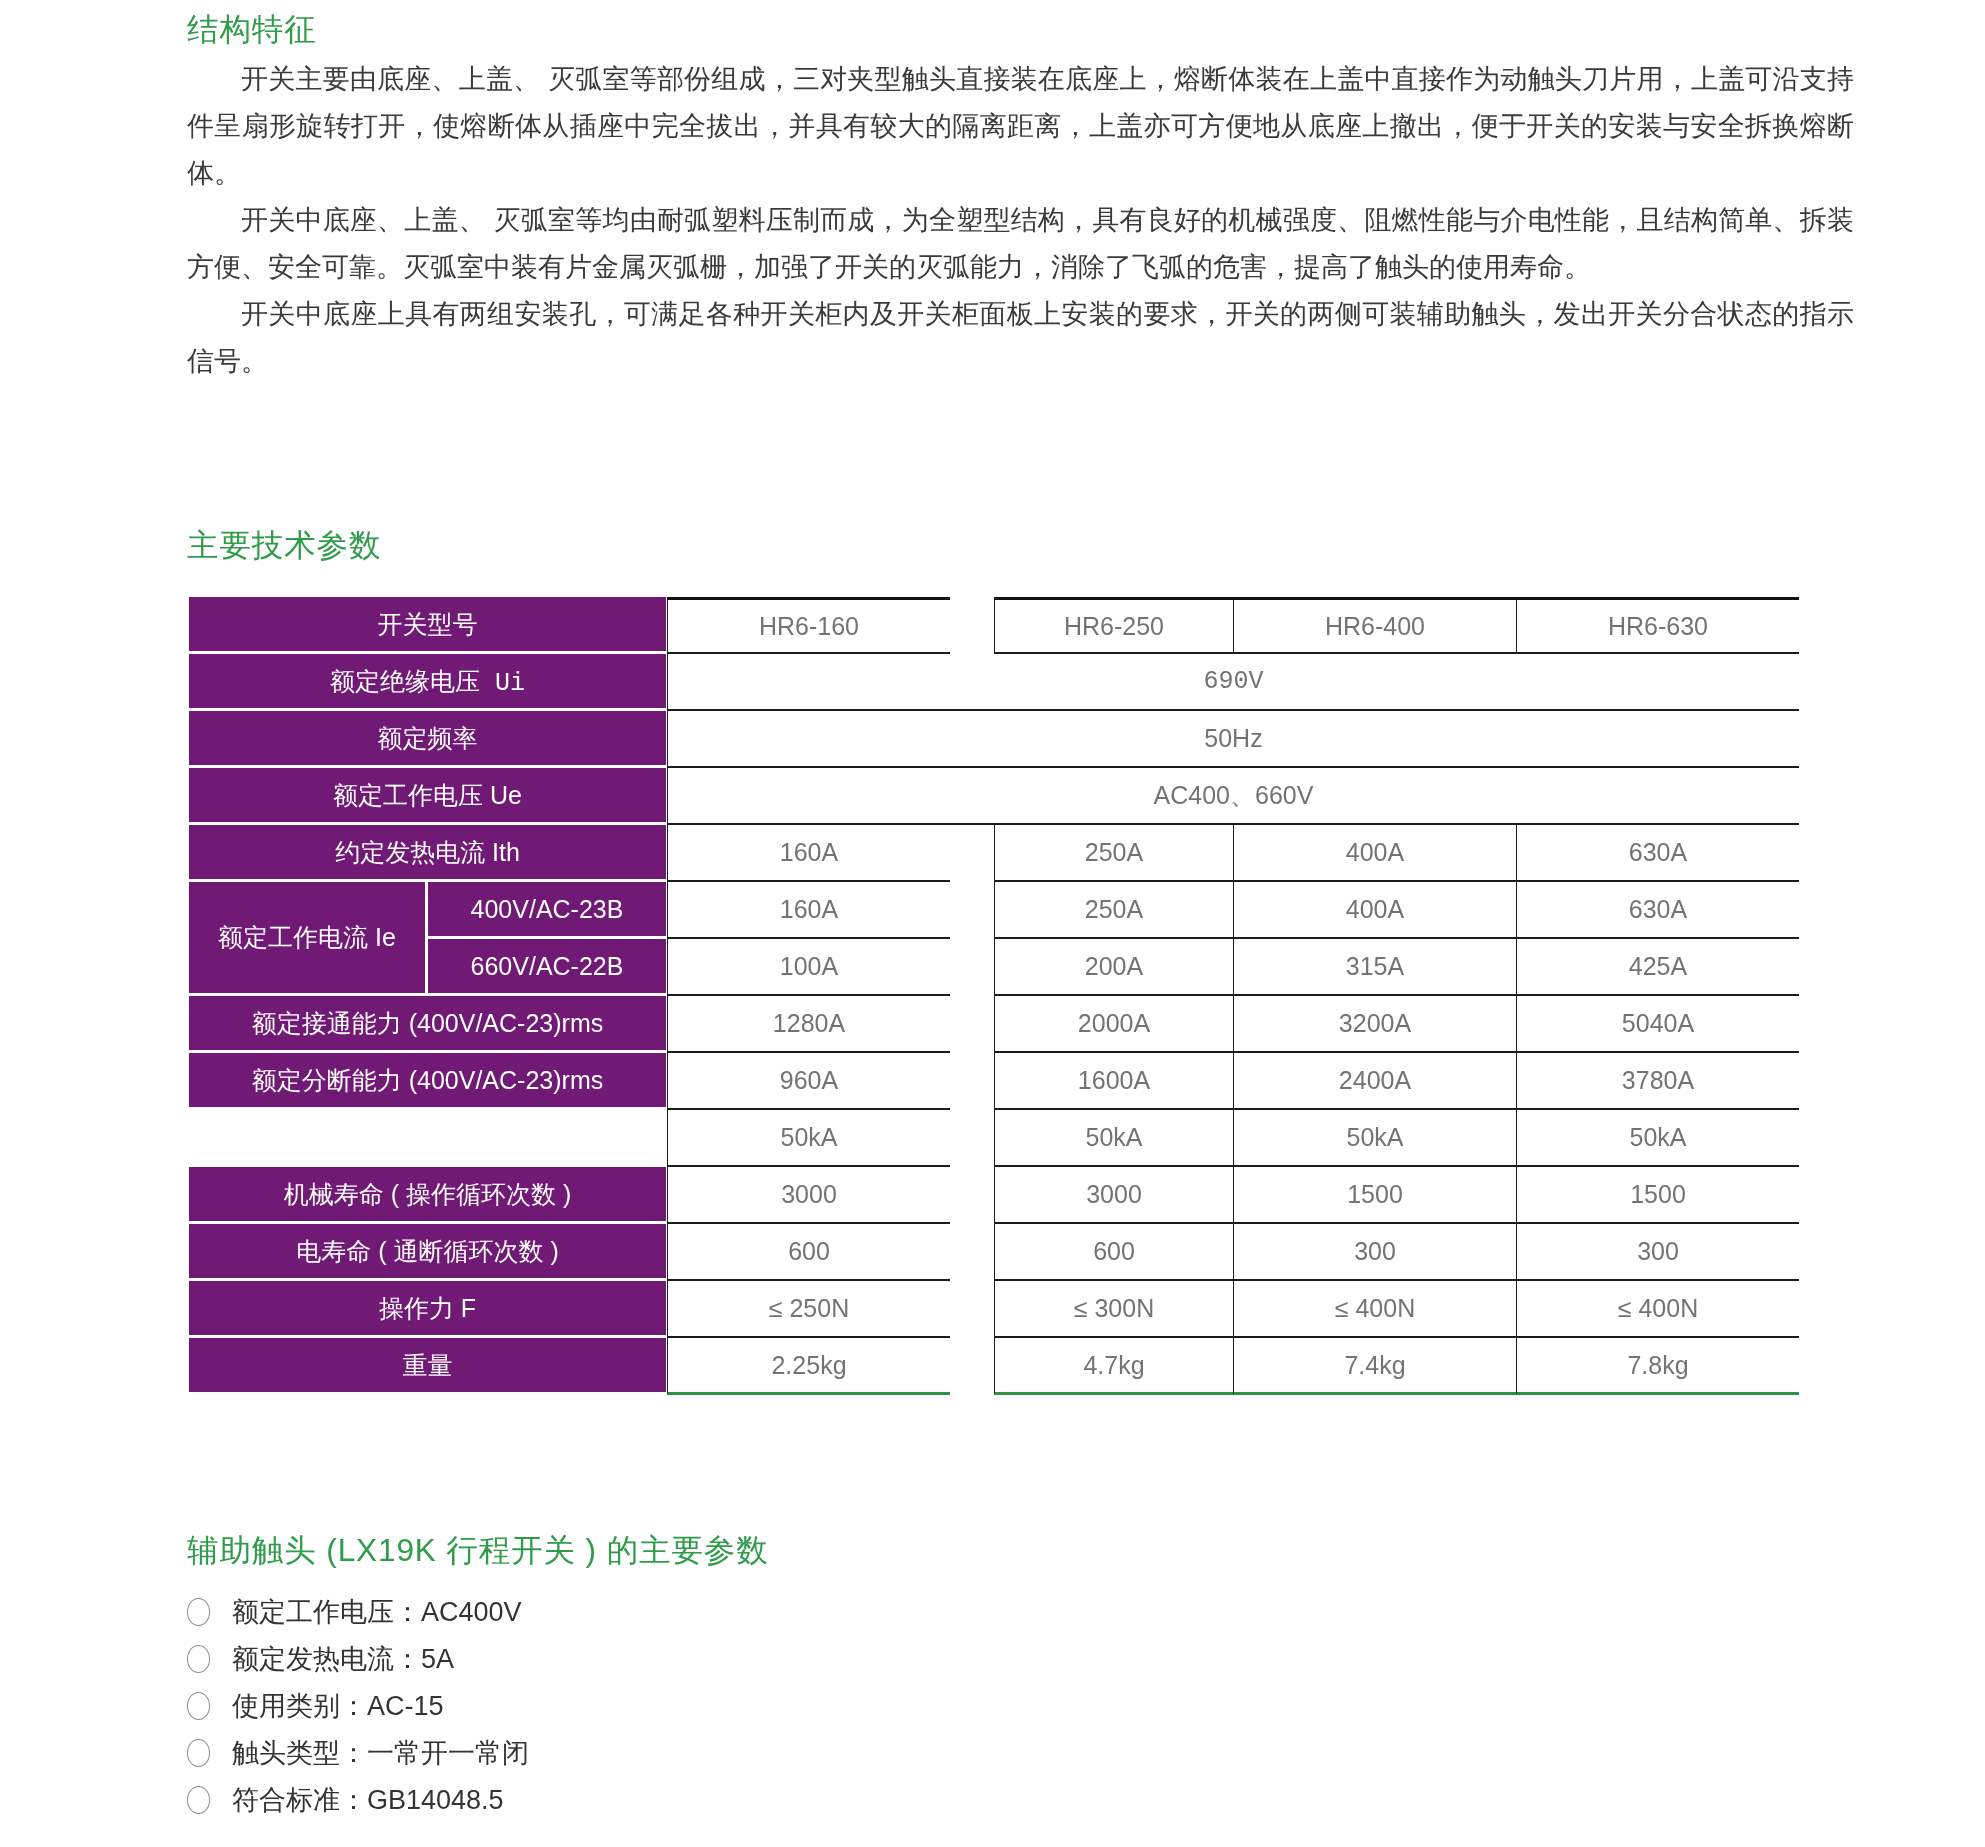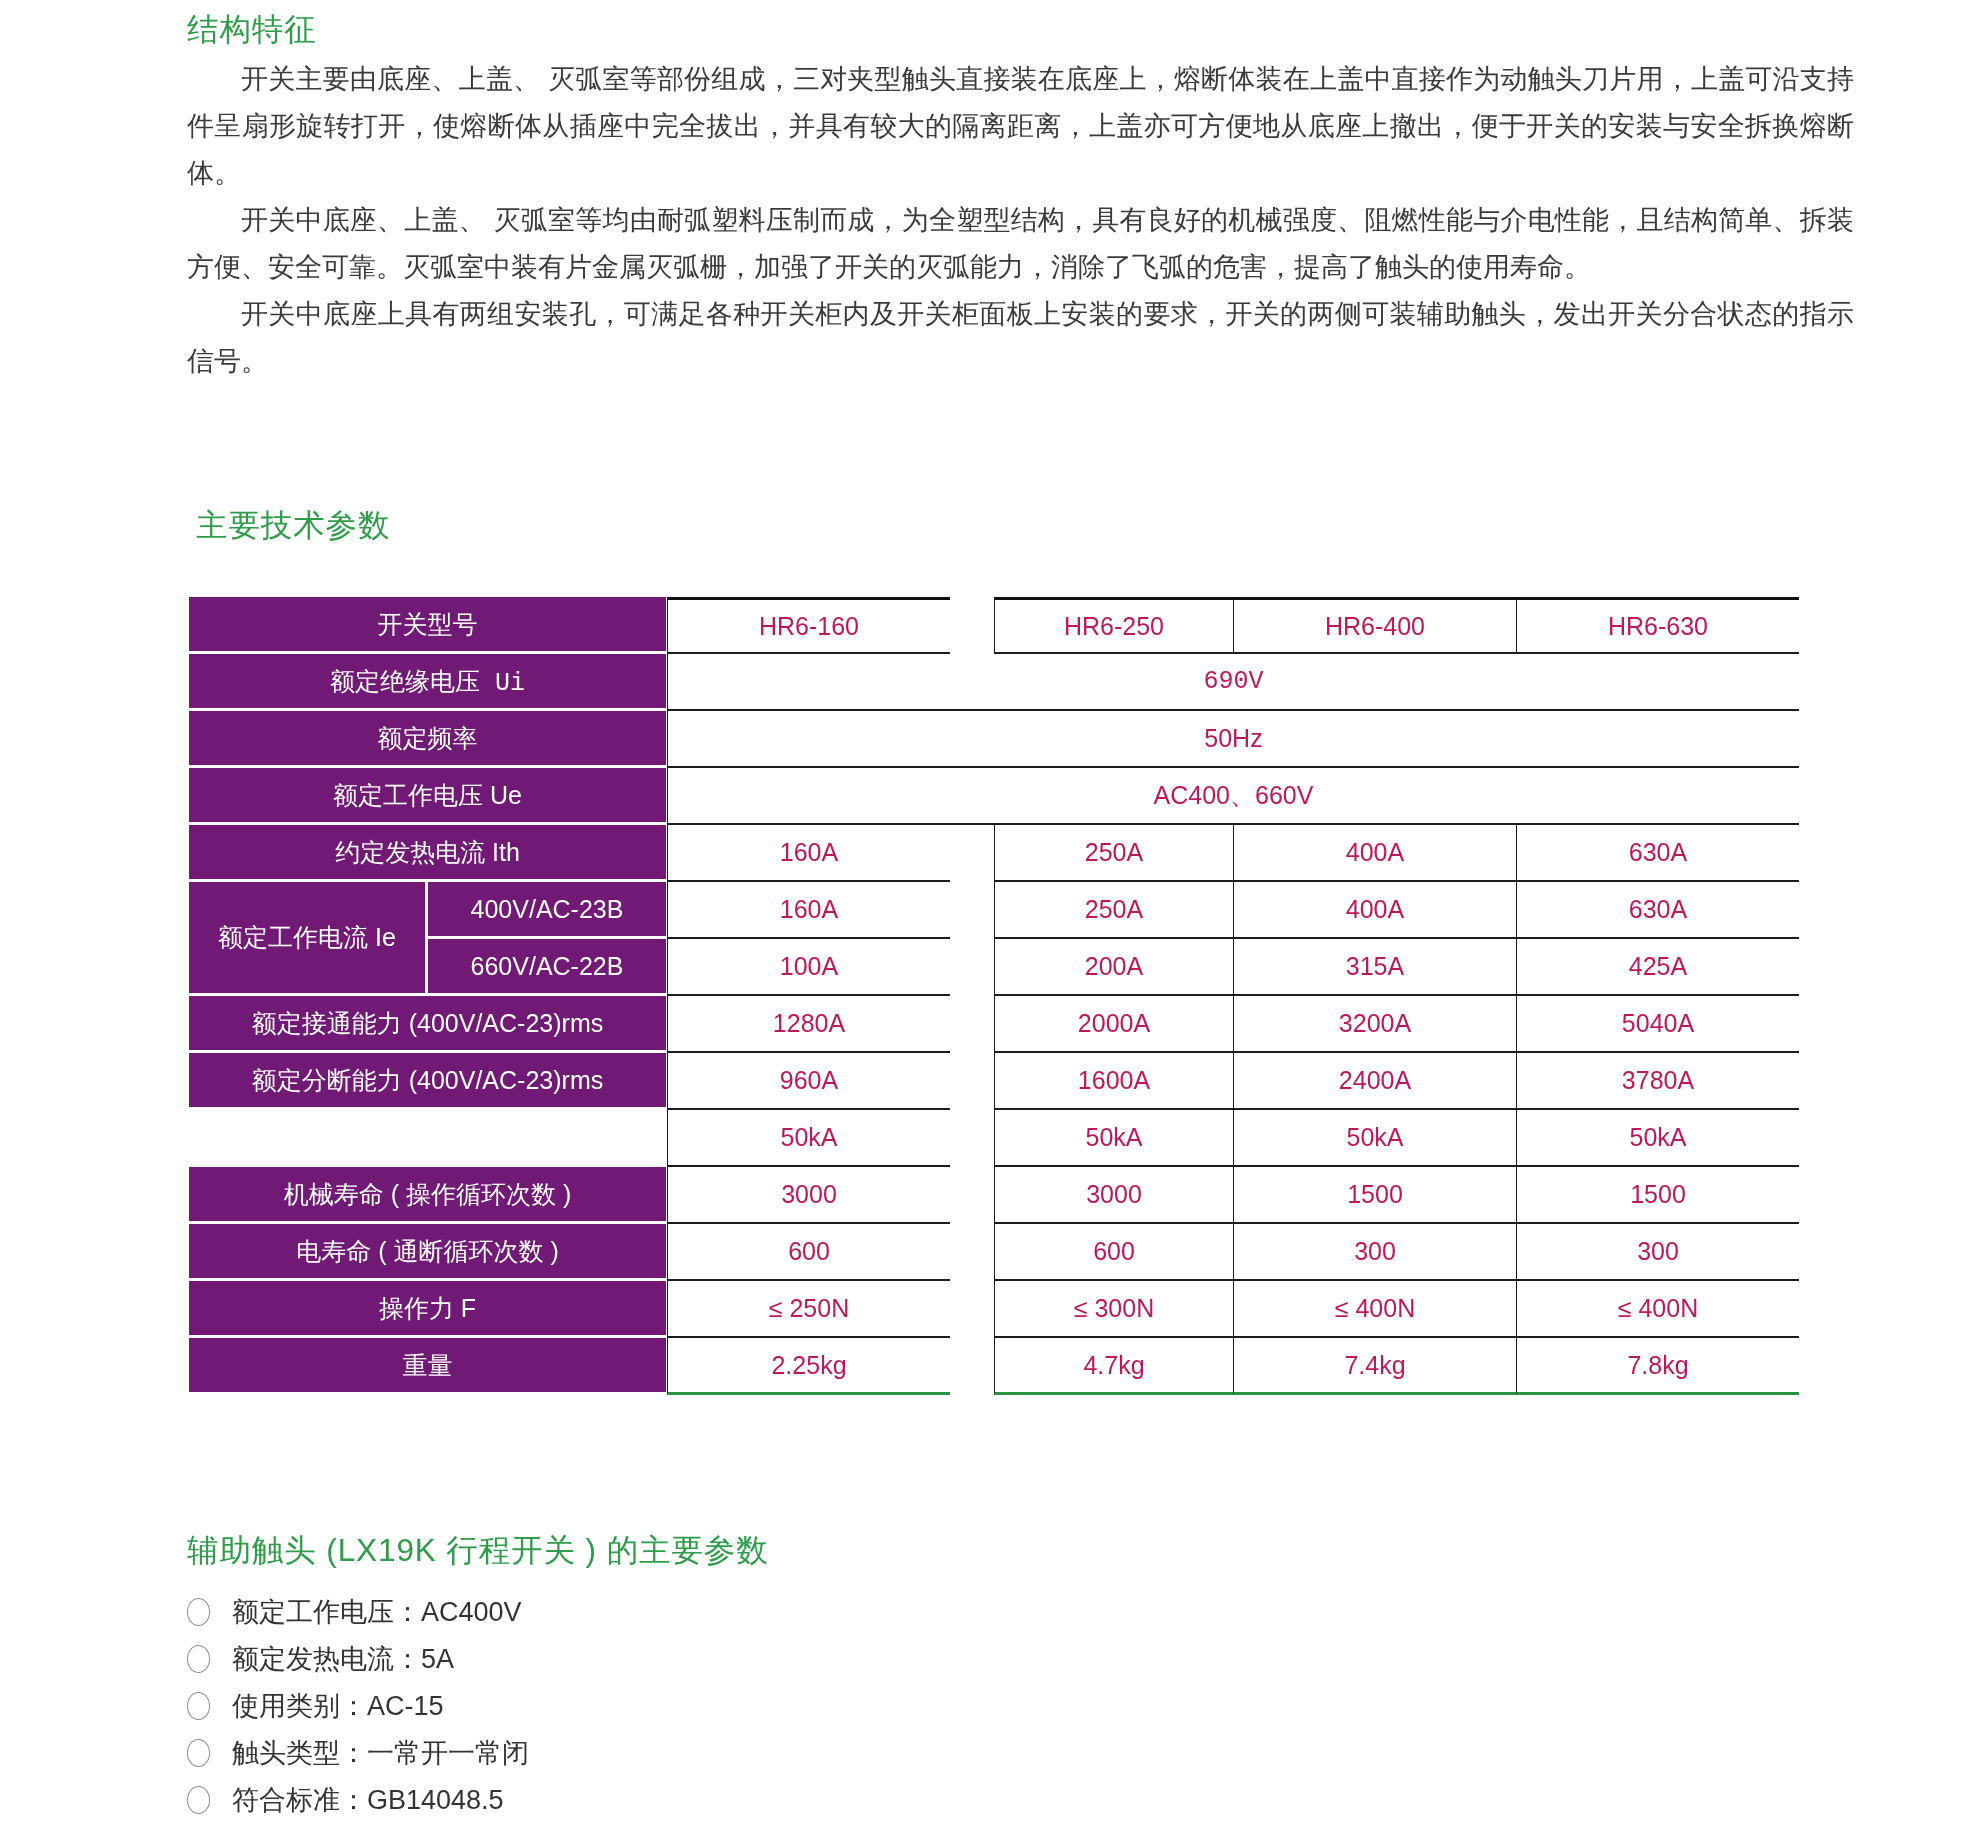--- a/index.html
+++ b/index.html
@@ -8,21 +8,21 @@
     width:1986px;height:1848px;
     background:#ffffff;
     font-family:"Liberation Sans","DejaVu Sans",sans-serif;
     overflow:hidden;
   }
   .sec-title{
     position:absolute;left:187px;margin:0;
     font-size:31.5px;font-weight:500;color:#2f9c4a;letter-spacing:0.9px;
   }
   .t1{top:9px;}
-  .t2{top:505px;margin-left:9px;}
+  .t2{top:525px;}
   .t3{top:1530px;}
   .body-text{
     position:absolute;left:187px;top:56px;width:1667px;
     font-size:27px;line-height:47px;color:#3a3a3a;
     text-align:justify;
   }
   .body-text p{margin:0;text-indent:2em;}
   
   .ptable{
     position:absolute;left:189px;top:597px;
@@ -36,21 +36,21 @@
   }
   .g{
     background:#701a75;color:#ffffff;
     border-bottom:3.6px solid #ffffff;
     border-right:1.8px solid #ffffff;
   }
   .lab{grid-column:1/3;}
   .ielab{grid-column:1/2;grid-row:6/8;border-right:3.6px solid #ffffff;}
   .sub{grid-column:2/3;}
   .d{
-    background:#ffffff;color:#be185d;
+    background:#ffffff;color:#737373;
     border-left:1.8px solid #1c1c1c;
     border-bottom:2.7px solid #1c1c1c;
   }
   .top{border-top:3.6px solid #111111;}
   .dspan{grid-column:3/7;}
   .c3{grid-column:3;} .c4{grid-column:4;margin-left:44px;} .c5{grid-column:5;} .c6{grid-column:6;}
   .r1{grid-row:1;} .r2{grid-row:2;font-family:Liberation Mono, monospace;} .r3{grid-row:3;} .r4{grid-row:4;} .r5{grid-row:5;}
   .r6{grid-row:6;} .r7{grid-row:7;} .r8{grid-row:8;} .r9{grid-row:9;} .r10{grid-row:10;}
   .r11{grid-row:11;} .r12{grid-row:12;} .r13{grid-row:13;} .r14{grid-row:14;}
   .gbot{border-bottom:3.6px solid #2a9344;}

